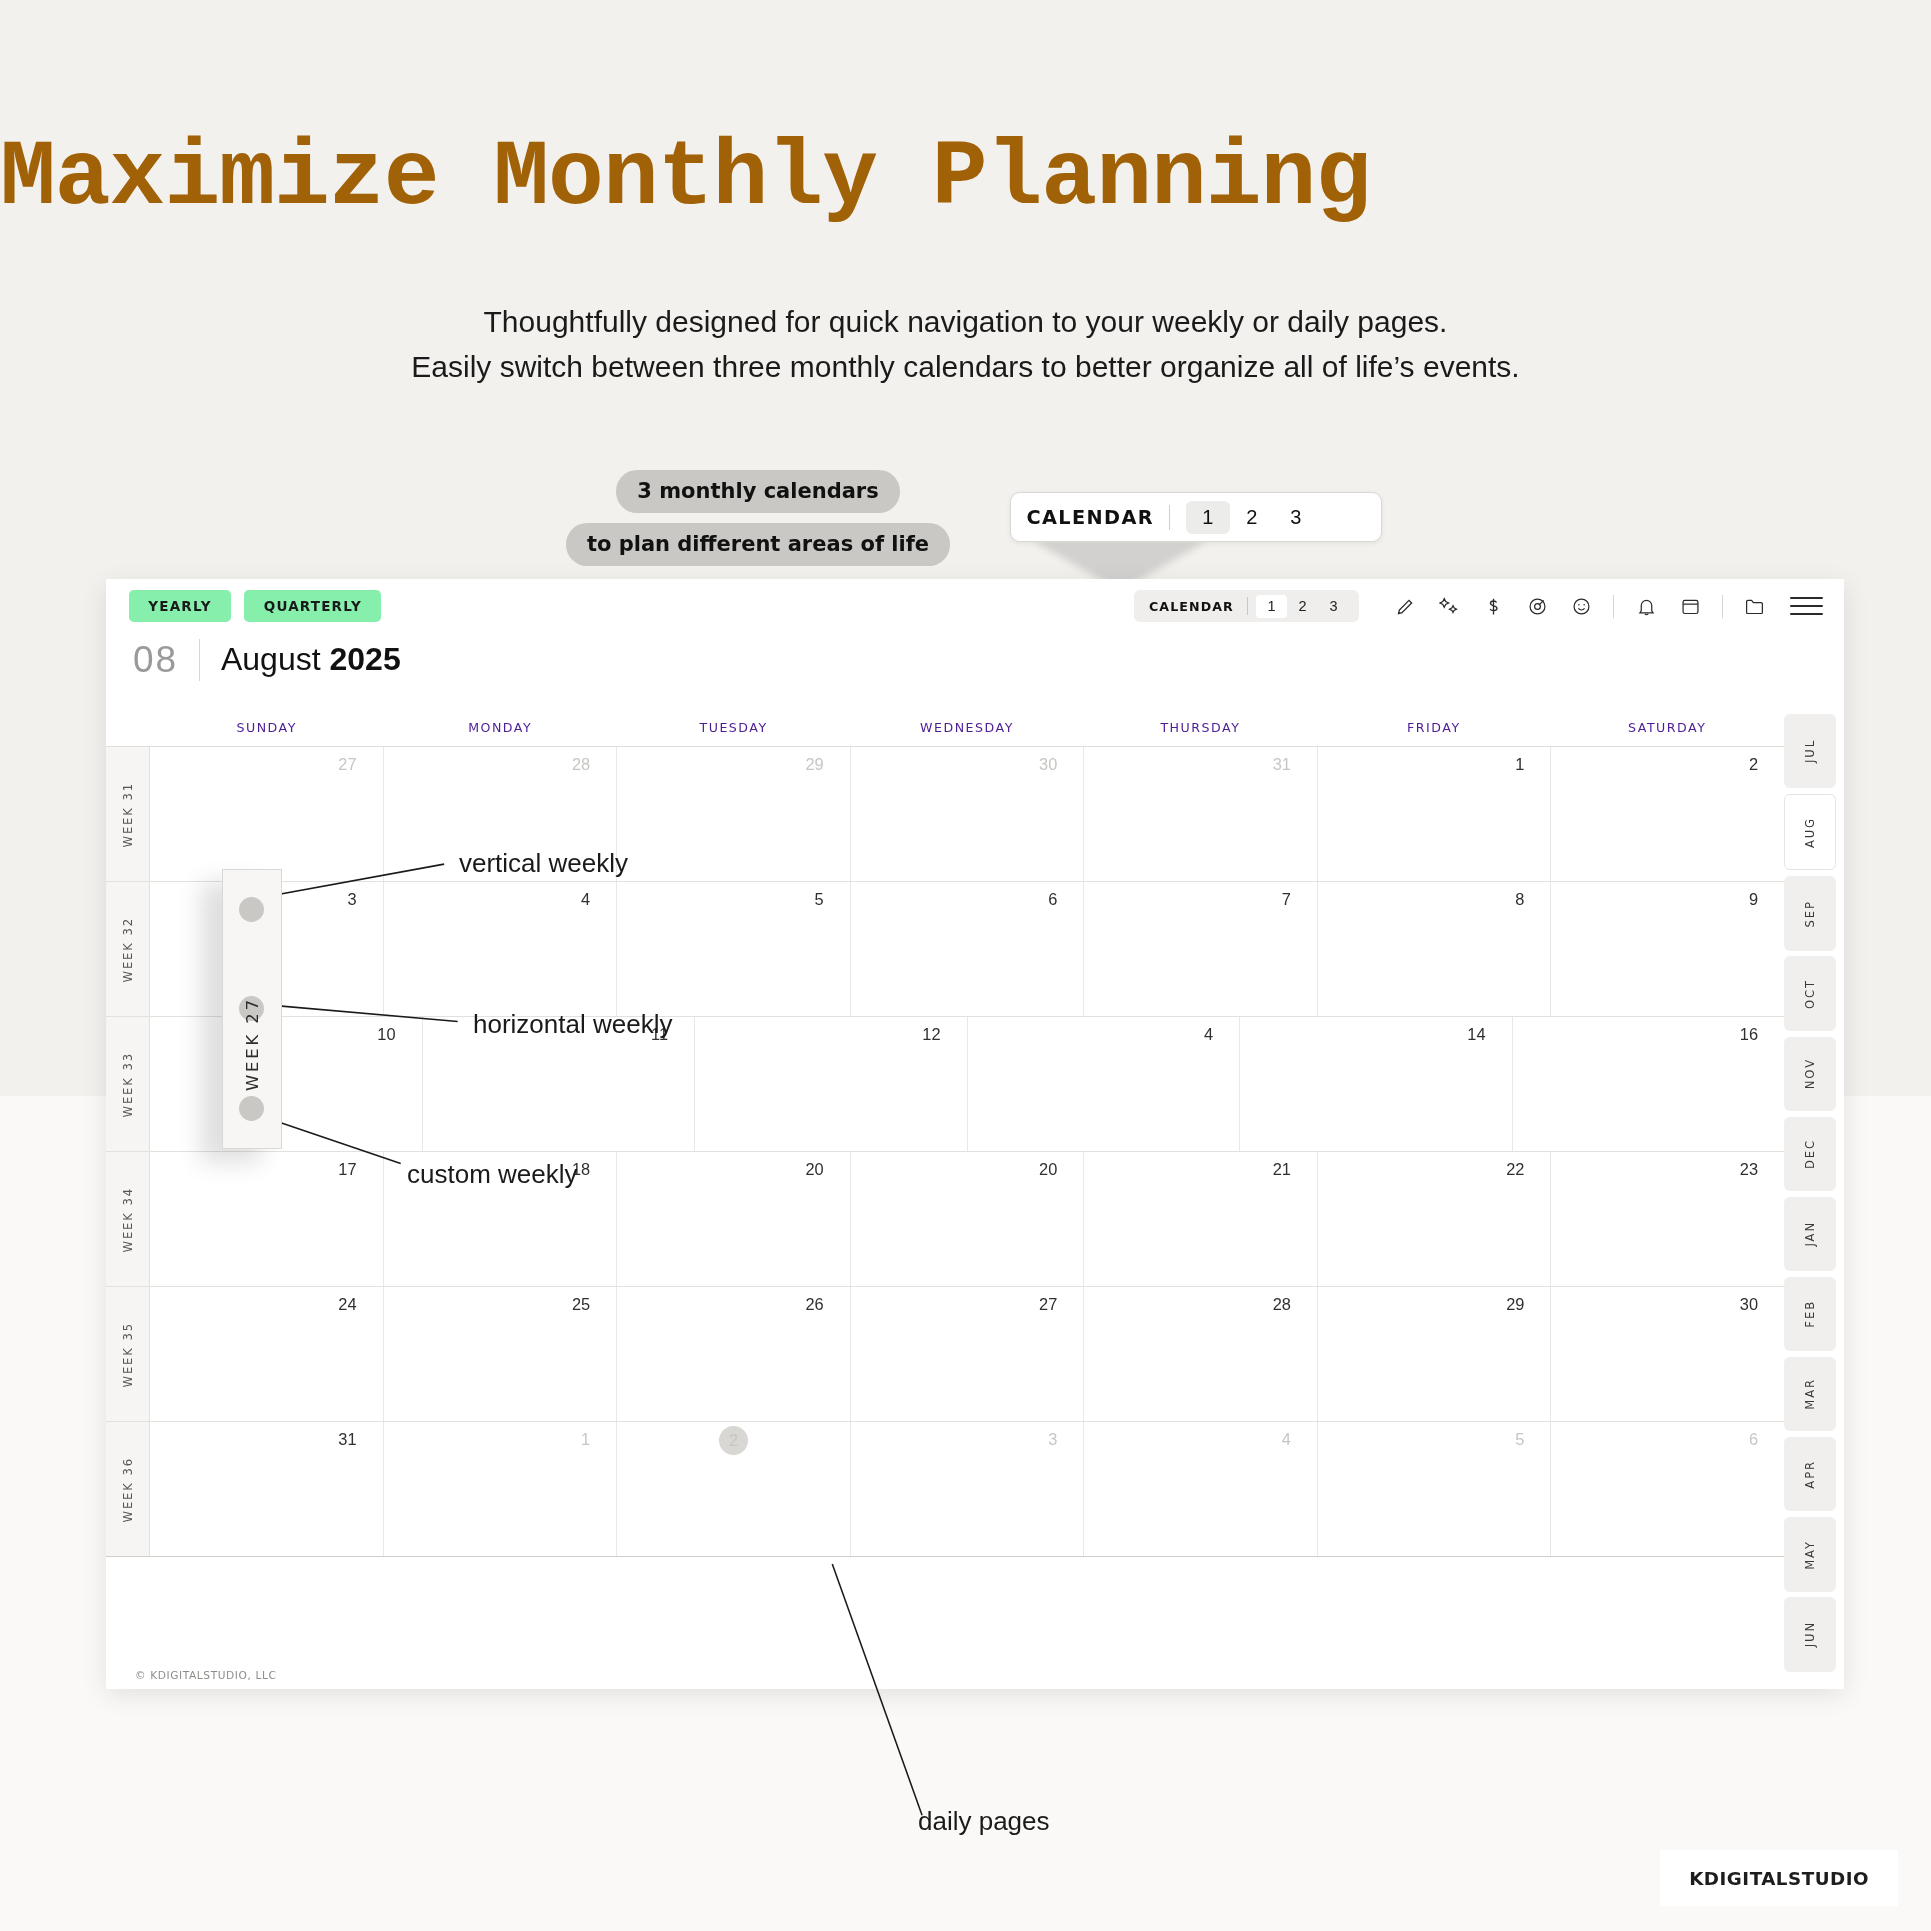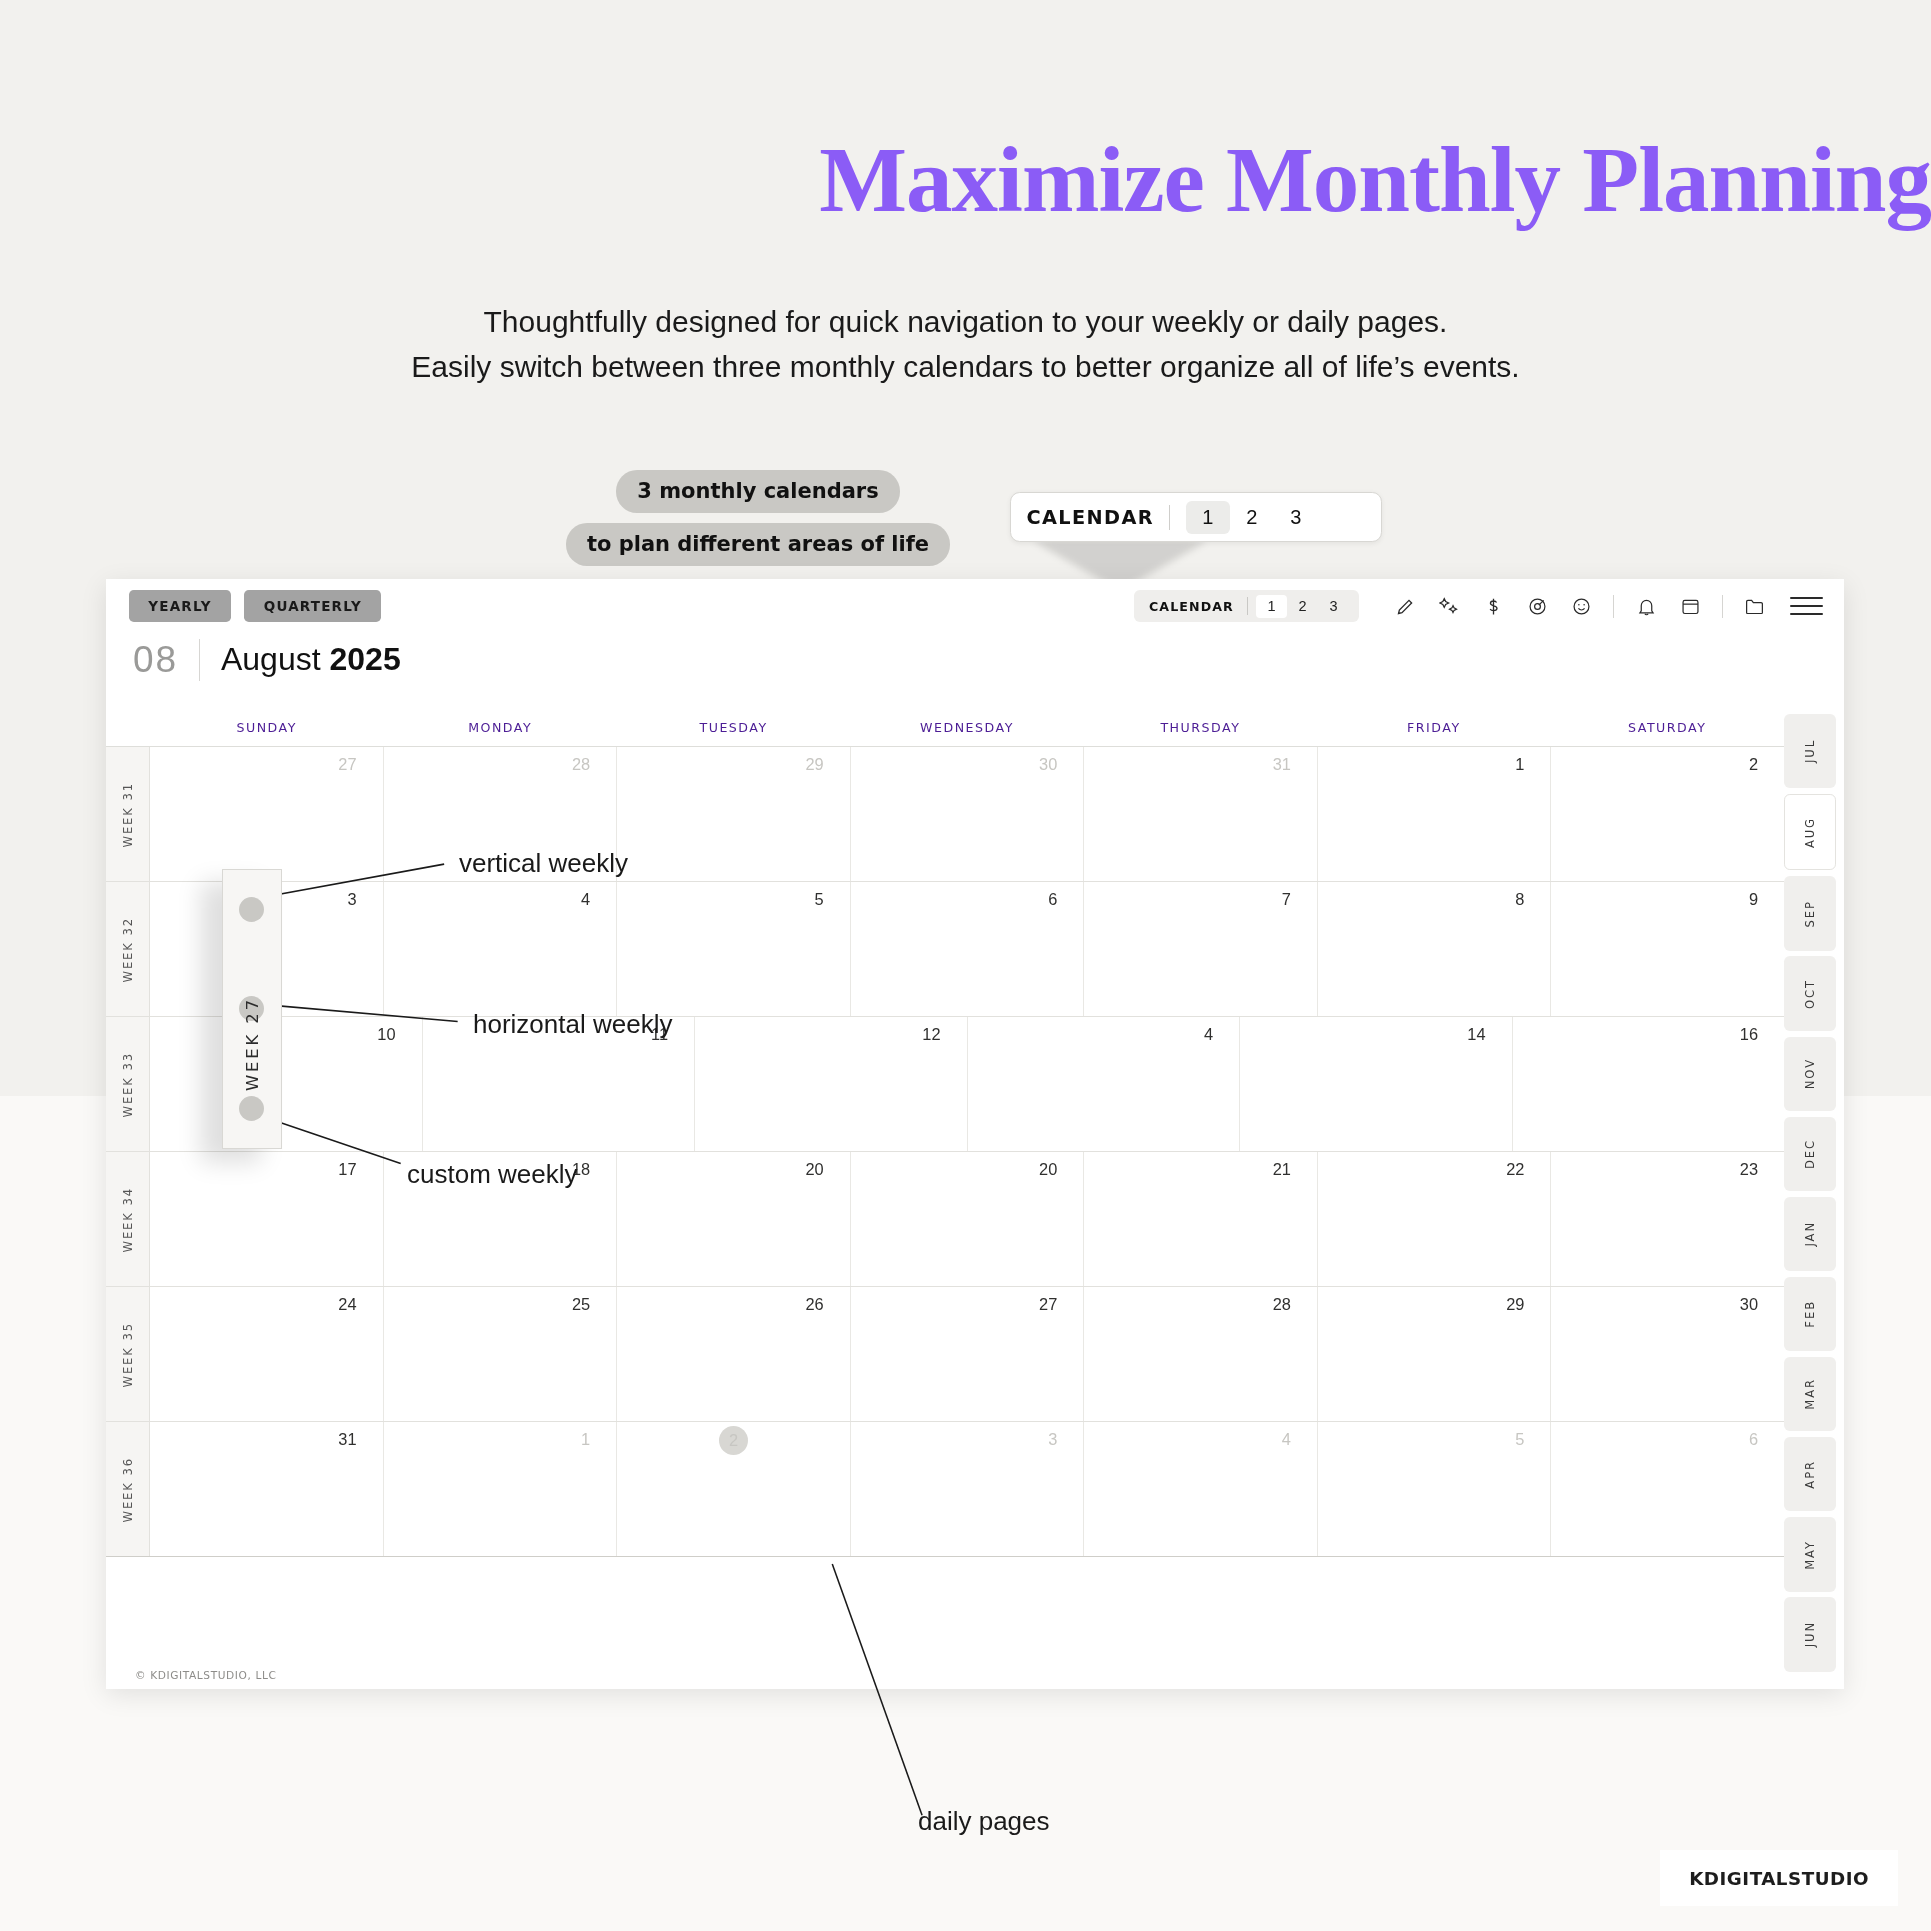--- a/index.html
+++ b/index.html
@@ -12,23 +12,23 @@
     overflow:hidden;
   }
   
   .bottom-band {
     position:absolute; left:0; right:0; top:1096px; bottom:0;
     background:#faf9f7;
   }
   
   .hero-title {
     position:absolute; top:126px; left:0; right:0;
-    text-align:right;
-    font-family:Liberation Serif, serif;
-    font-size:93px; font-weight:700; color:#8b5cf6;
+    text-align:left;
+    font-family:Liberation Mono, monospace;
+    font-size:93px; font-weight:700; color:#a16207;
     letter-spacing:-1px;
   }
   .hero-sub {
     position:absolute; top:299px; left:0; right:0;
     text-align:center;
     font-size:30px; line-height:1.5; color:#1a1a1a;
   }
   
   .pill-group { position:absolute; top:470px; left:555px; width:406px; text-align:center;}
   .pill {
@@ -77,21 +77,21 @@
     width:1738px; height:1110px;
     background:#ffffff;
     box-shadow:0 5.8px 25px rgba(0,0,0,.10);
   }
   .app-top {
     position:relative; height:54px;
     display:flex; align-items:center;
     padding:0 21px 0 23px;
   }
   .tab-btn {
-    background:#a3a3a3; color:#1a1a1a;
+    background:#86efac; color:#1a1a1a;
     border-radius:4.8px;
     font-size:13.5px; letter-spacing:1.2px; font-weight:700;
     padding:7.7px 19.3px; margin-right:13.5px;
     font-family:"DejaVu Sans", sans-serif;
   }
   .top-right { margin-left:auto; display:flex; align-items:center; gap:0; }
   .cal-switch {
     display:flex; align-items:center;
     background:#efeeec; border-radius:5.8px;
     padding:4.8px 9.7px; margin-right:25px;

